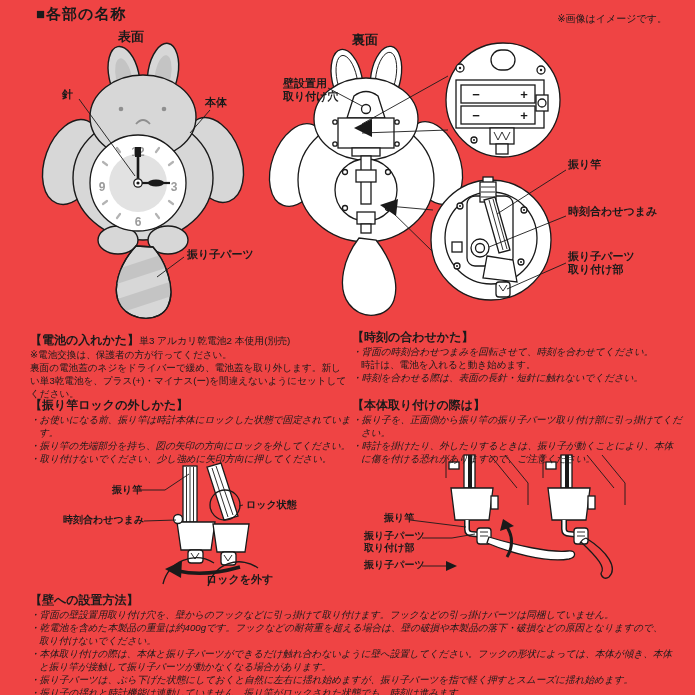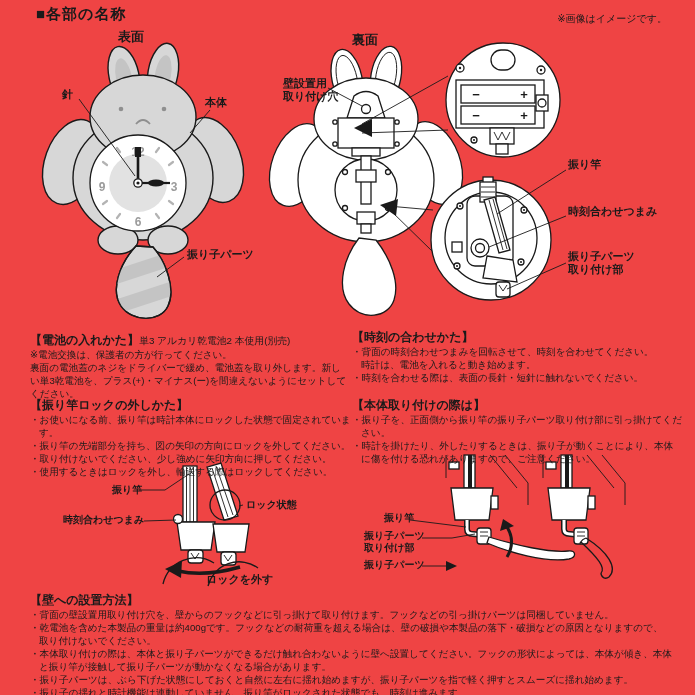--- a/index.html
+++ b/index.html
@@ -8,21 +8,21 @@
   .hdr-title{position:absolute;left:36px;top:5px;font-size:15px;font-weight:bold;letter-spacing:1px;}
   .hdr-note{position:absolute;right:28px;top:12px;font-size:10px;}
   svg.art{position:absolute;left:0;top:0;}
   .lbl{position:absolute;font-weight:bold;white-space:nowrap;line-height:1.15;}
   .lbl-12{font-size:13px;}
   .lbl-11{font-size:11px;}
   .lbl-10{font-size:10px;}
   .col{position:absolute;font-size:9.6px;line-height:13px;}
   .sec-title{font-size:12px;font-weight:bold;margin-bottom:1px;}
   .sec-title .suffix{font-weight:normal;font-size:9.8px;}
-  .bullet{padding-left:9px;text-indent:-9px;}
+  .bullet{padding-left:9px;text-indent:-9px;font-style:italic;}
   .cont{padding-left:9px;}
   .plain{padding-left:0;}
 </style>
 </head>
 <body>
 
 <div class="page">
 
   <div class="hdr-title">■各部の名称</div>
   <div class="hdr-note">※画像はイメージです。</div>
@@ -269,21 +269,20 @@
     <div class="bullet">・背面の時刻合わせつまみを回転させて、時刻を合わせてください。</div>
     <div class="cont">時計は、電池を入れると動き始めます。</div>
     <div class="bullet">・時刻を合わせる際は、表面の長針・短針に触れないでください。</div>
   </div>
 
   <div class="col" style="left:30px;top:399px;width:322px;">
     <div class="sec-title">【振り竿ロックの外しかた】</div>
     <div class="bullet">・お使いになる前、振り竿は時計本体にロックした状態で固定されています。</div>
     <div class="bullet">・振り竿の先端部分を持ち、図の矢印の方向にロックを外してください。</div>
     <div class="bullet">・取り付けないでください、少し強めに矢印方向に押してください。</div>
-    <div class="bullet">・使用するときはロックを外し、輸送する際はロックしてください。</div>
   </div>
 
   <div class="col" style="left:352px;top:399px;width:330px;">
     <div class="sec-title">【本体取り付けの際は】</div>
     <div class="bullet">・振り子を、正面側から振り竿の振り子パーツ取り付け部に引っ掛けてください。</div>
     <div class="bullet">・時計を掛けたり、外したりするときは、振り子が動くことにより、本体に傷を付ける恐れがありますので、ご注意ください。</div>
   </div>
 
   <div class="lbl lbl-10" style="left:112px;top:484px;">振り竿</div>
   <div class="lbl lbl-10" style="left:63px;top:514px;">時刻合わせつまみ</div>

